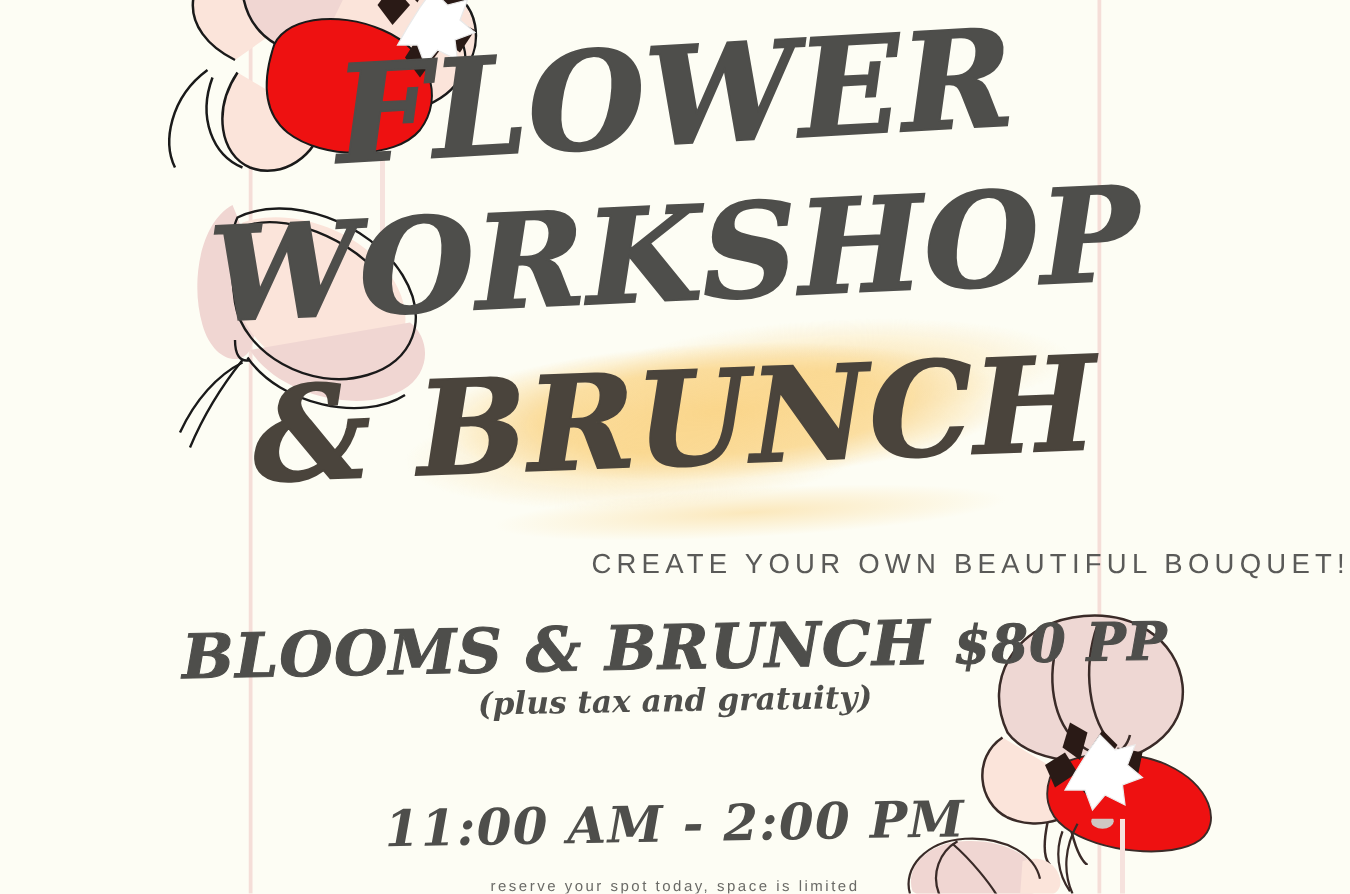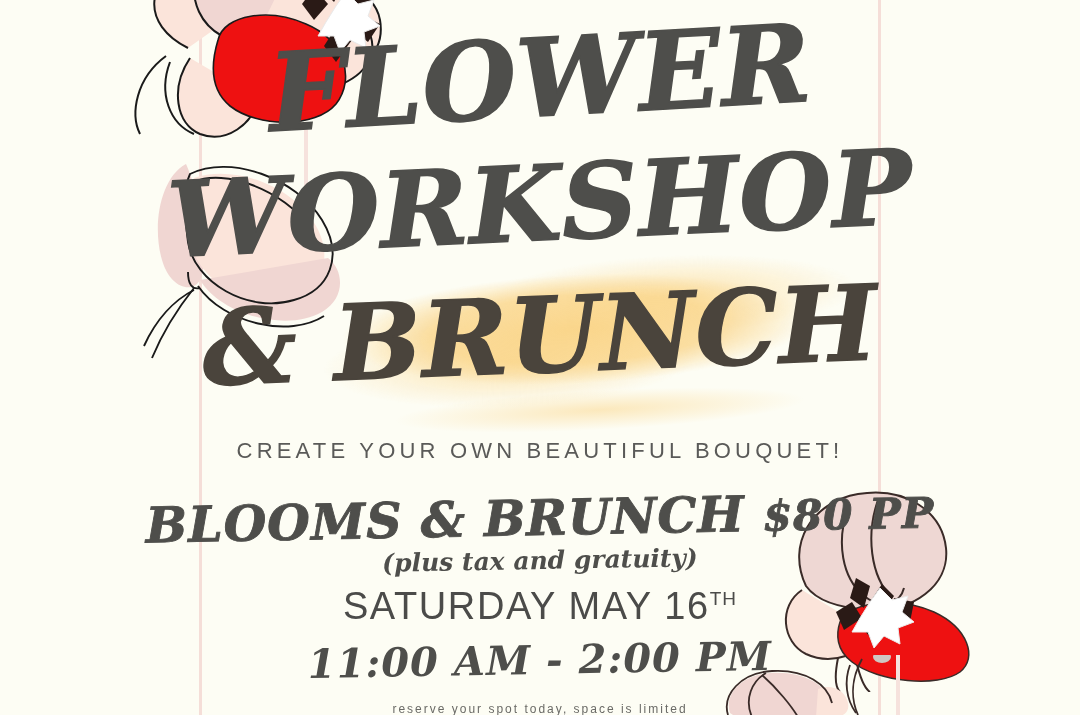--- a/index.html
+++ b/index.html
@@ -58,21 +58,21 @@
   .l3{
     position:absolute;left:0;right:0;top:284px;
     font-size:104px;line-height:1;
     transform:rotate(-2.2deg);
     color:#4a443c;
     -webkit-text-stroke:1.5px #4a443c;
   }
 
   
   .tagline{
-    position:absolute;left:0;right:0;top:438px;text-align:center;
+    position:absolute;left:0;right:0;top:438px;text-align:right;
     font-family:"Liberation Sans", sans-serif;
     font-size:22px;font-weight:400;
     letter-spacing:4.2px;
     color:#5a5a58;
   }
 
   
   .priceline{
     position:absolute;left:0;right:0;top:494px;text-align:center;
     font-family:"DejaVu Serif", serif;
@@ -217,21 +217,18 @@
   </div>
 
   <div class="tagline">CREATE YOUR OWN BEAUTIFUL BOUQUET!</div>
 
   <div class="priceline">
     <span>BLOOMS &amp; BRUNCH</span>
     <span class="amt">$80 PP</span>
   </div>
   <div class="subnote">(plus tax and gratuity)</div>
 
-  <div class="dateline">
-    <span>SATURDAY MAY 16</span><sup>TH</sup>
-  </div>
 
   <div class="timeline">11:00 AM - 2:00 PM</div>
 
   <div class="cutline">reserve your spot today, space is limited</div>
 
 </div>
 
 </body></html>

